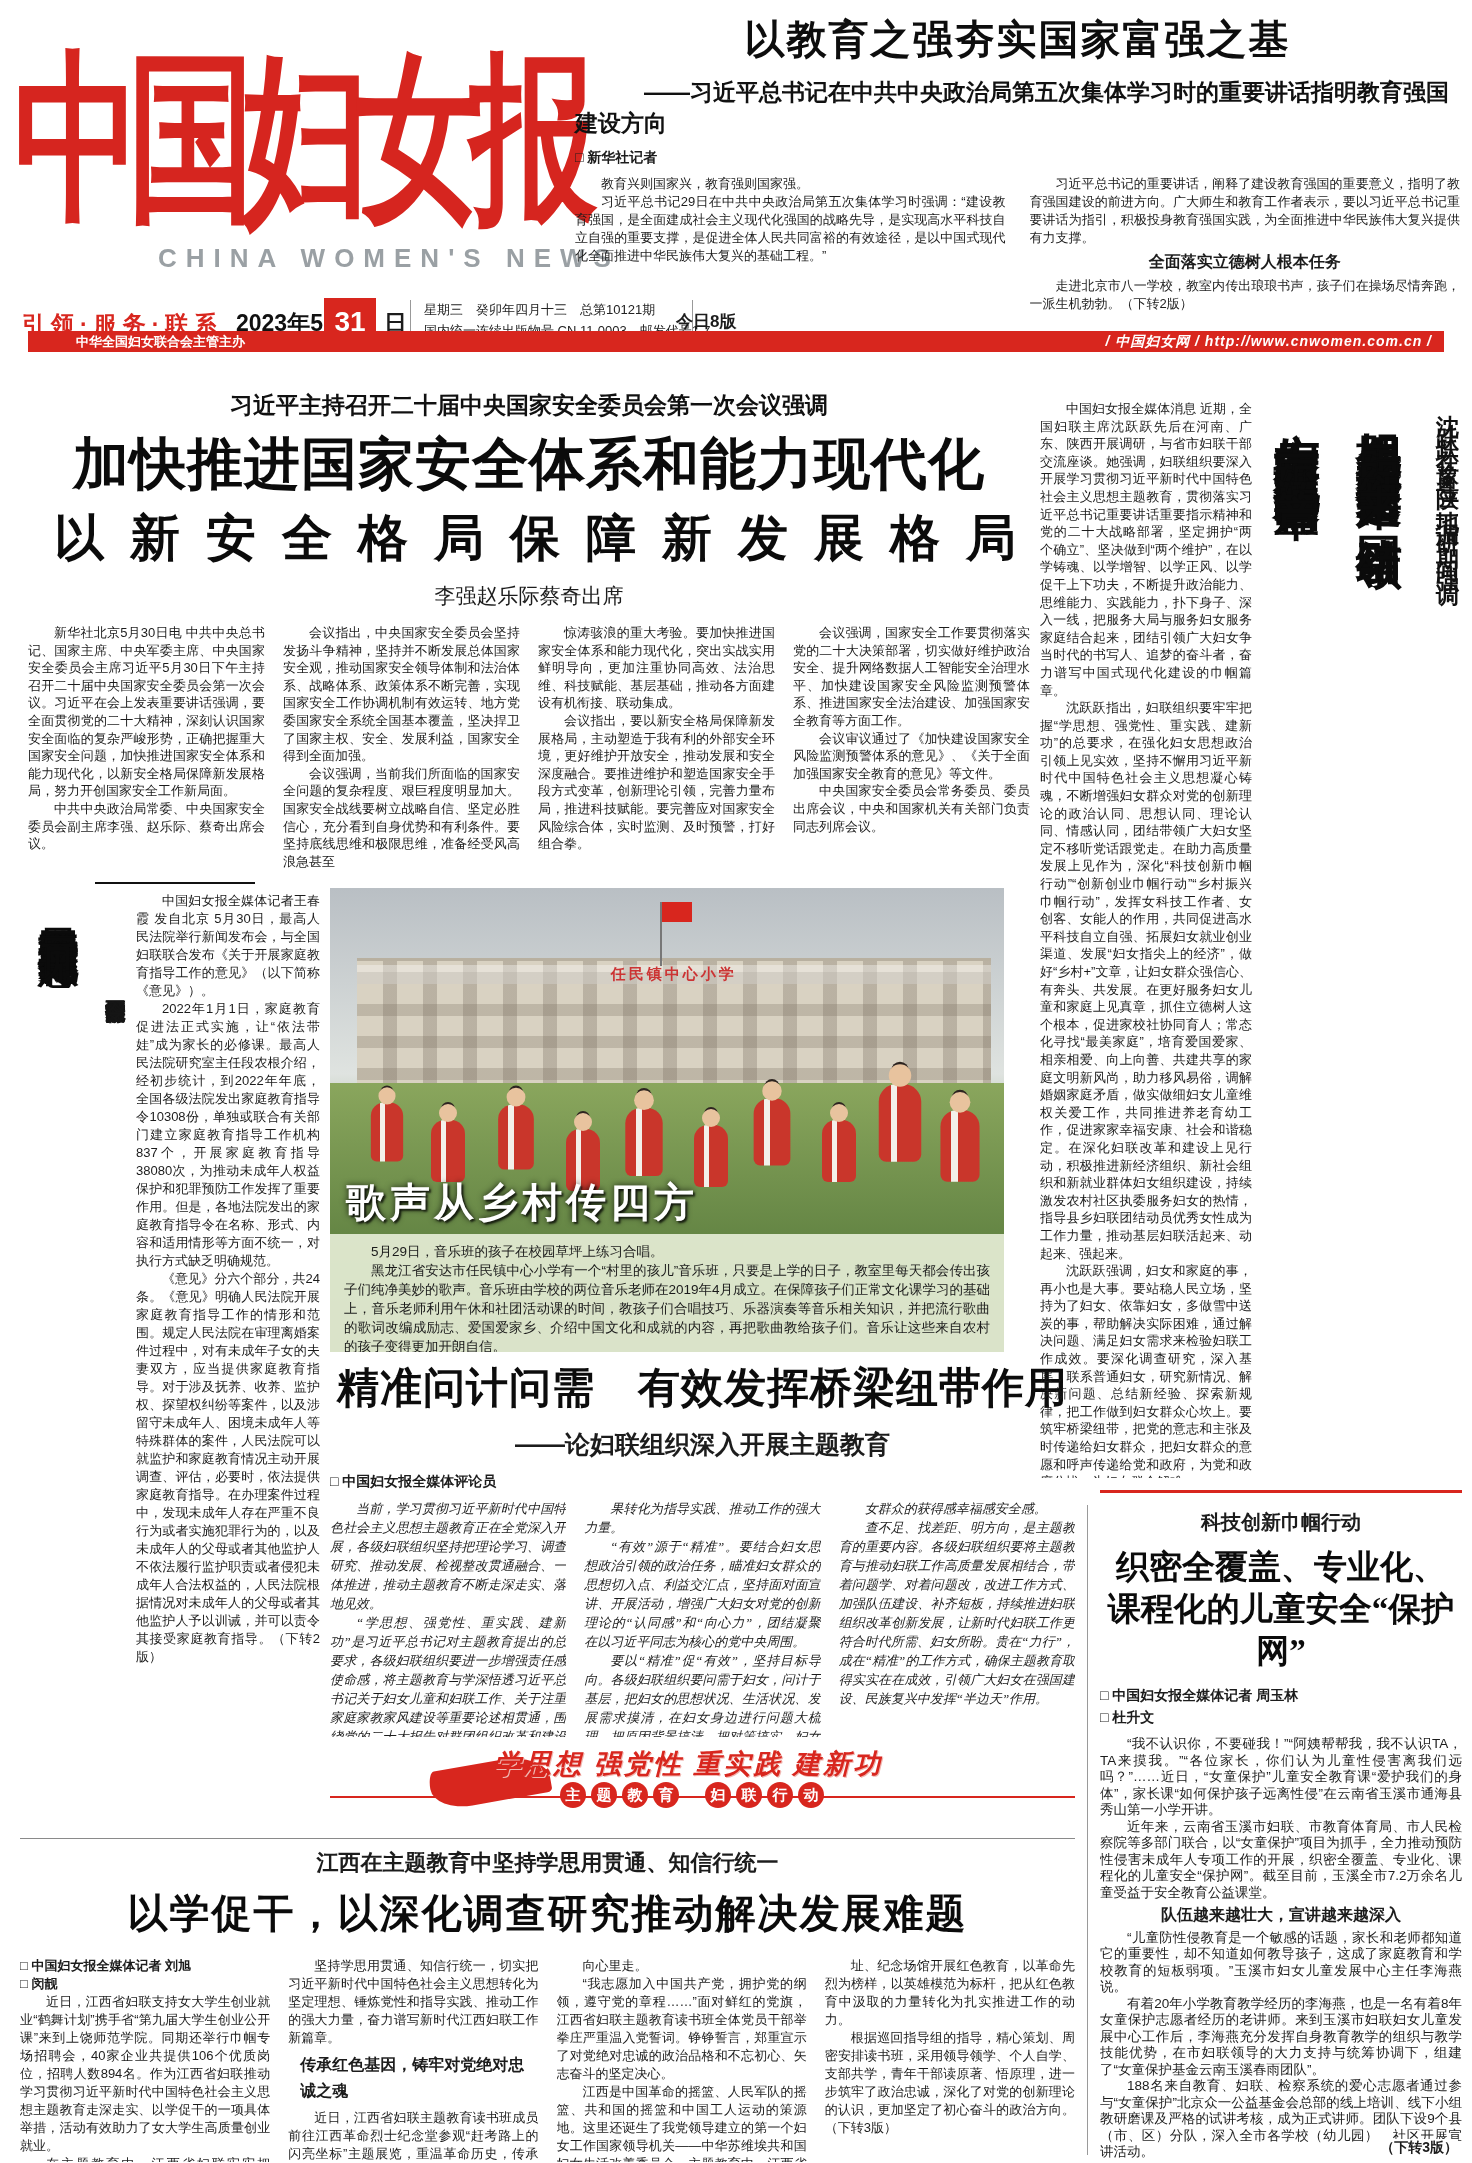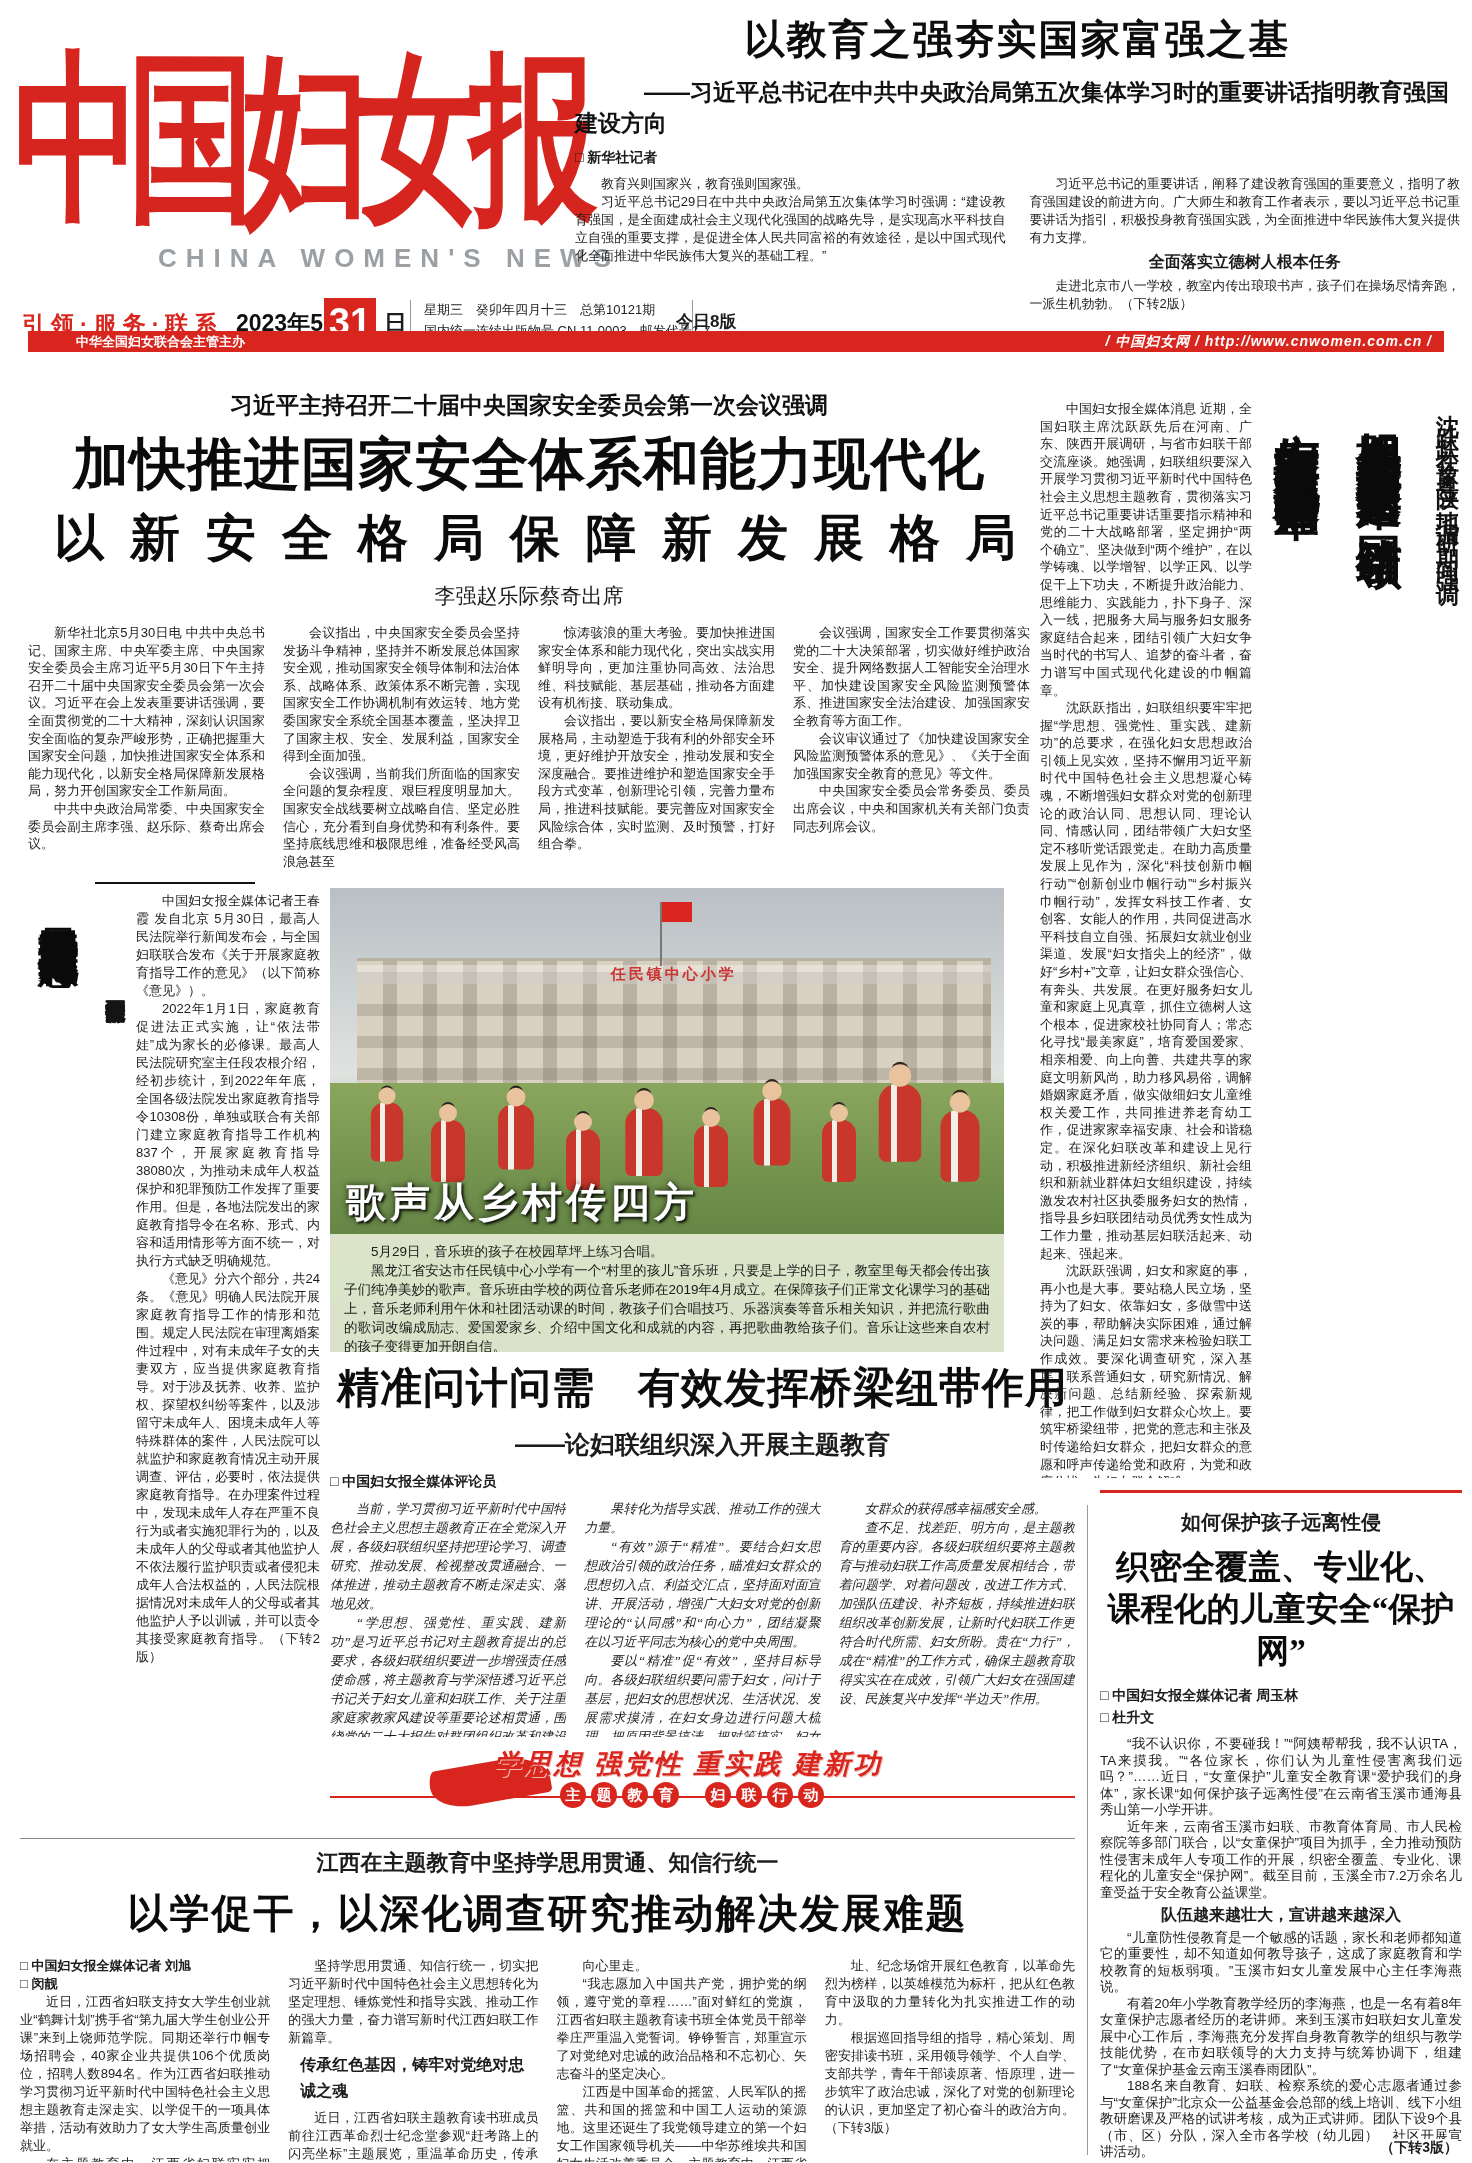--- a/index.html
+++ b/index.html
@@ -11,21 +11,21 @@
 
   
   .logo{left:14px;top:2px;width:560px;height:238px;color:#d6251f;
         font-family:"Liberation Serif","DejaVu Serif",serif;font-weight:900;
         font-size:138px;line-height:210px;letter-spacing:-14px;white-space:nowrap;
         transform:scaleY(1.32) scaleX(.92);transform-origin:top left;}
   .logo-en{left:158px;top:243px;font-size:26px;letter-spacing:9px;color:#9aa0a4;font-weight:bold;}
   .slogan{left:22px;top:309px;font-size:23px;font-weight:bold;color:var(--red);letter-spacing:6px;}
   .date-main{left:236px;top:308px;font-size:23px;font-weight:bold;color:#111;}
   .day-box{left:324px;top:298px;width:52px;height:48px;background:var(--red);color:#fff;
-           font-size:38px;font-weight:900;text-align:center;line-height:48px;}
+           font-size:28px;font-weight:900;text-align:center;line-height:48px;}
   .day-suffix{left:384px;top:308px;font-size:23px;font-weight:bold;}
   .vline{width:0;border-left:1px solid #999;}
   .issue-info{left:424px;top:299px;font-size:13px;line-height:21px;color:#222;white-space:nowrap;}
   .pages-today{left:676px;top:310px;font-size:17px;font-weight:bold;}
   .red-bar{left:28px;top:331px;width:1416px;height:21px;background:var(--red);color:#fff;}
   .red-bar .org{position:absolute;left:48px;top:0;font-size:13px;font-weight:bold;line-height:21px;}
   .red-bar .site{position:absolute;right:12px;top:0;font-size:14px;font-style:italic;
                  font-weight:bold;line-height:21px;letter-spacing:1px;}
 
   
@@ -285,21 +285,21 @@
       <p>中国妇女报全媒体消息 近期，全国妇联主席沈跃跃先后在河南、广东、陕西开展调研，与省市妇联干部交流座谈。她强调，妇联组织要深入开展学习贯彻习近平新时代中国特色社会主义思想主题教育，贯彻落实习近平总书记重要讲话重要指示精神和党的二十大战略部署，坚定拥护“两个确立”、坚决做到“两个维护”，在以学铸魂、以学增智、以学正风、以学促干上下功夫，不断提升政治能力、思维能力、实践能力，扑下身子、深入一线，把服务大局与服务妇女服务家庭结合起来，团结引领广大妇女争当时代的书写人、追梦的奋斗者，奋力谱写中国式现代化建设的巾帼篇章。</p>
       <p>沈跃跃指出，妇联组织要牢牢把握“学思想、强党性、重实践、建新功”的总要求，在强化妇女思想政治引领上见实效，坚持不懈用习近平新时代中国特色社会主义思想凝心铸魂，不断增强妇女群众对党的创新理论的政治认同、思想认同、理论认同、情感认同，团结带领广大妇女坚定不移听党话跟党走。在助力高质量发展上见作为，深化“科技创新巾帼行动”“创新创业巾帼行动”“乡村振兴巾帼行动”，发挥女科技工作者、女创客、女能人的作用，共同促进高水平科技自立自强、拓展妇女就业创业渠道、发展“妇女指尖上的经济”，做好“乡村+”文章，让妇女群众强信心、有奔头、共发展。在更好服务妇女儿童和家庭上见真章，抓住立德树人这个根本，促进家校社协同育人；常态化寻找“最美家庭”，培育爱国爱家、相亲相爱、向上向善、共建共享的家庭文明新风尚，助力移风易俗，调解婚姻家庭矛盾，做实做细妇女儿童维权关爱工作，共同推进养老育幼工作，促进家家幸福安康、社会和谐稳定。在深化妇联改革和建设上见行动，积极推进新经济组织、新社会组织和新就业群体妇女组织建设，持续激发农村社区执委服务妇女的热情，指导县乡妇联团结动员优秀女性成为工作力量，推动基层妇联活起来、动起来、强起来。</p>
       <p>沈跃跃强调，妇女和家庭的事，再小也是大事。要站稳人民立场，坚持为了妇女、依靠妇女，多做雪中送炭的事，帮助解决实际困难，通过解决问题、满足妇女需求来检验妇联工作成效。要深化调查研究，深入基层，联系普通妇女，研究新情况、解决新问题、总结新经验、探索新规律，把工作做到妇女群众心坎上。要筑牢桥梁纽带，把党的意志和主张及时传递给妇女群众，把妇女群众的意愿和呼声传递给党和政府，为党和政府分忧，为妇女群众解难。</p>
     </div>
   <div class="abs v-text shen-colB serif">广大妇女奋力谱写中国式现代化建设的巾帼篇章</div>
   <div class="abs v-text shen-colA serif">把服务大局与服务妇女服务家庭结合起来　团结引领</div>
   <div class="abs v-text shen-kicker">沈跃跃在豫粤陕三地调研期间强调</div>
 
   <div class="abs yun">
     <div class="yun-rule"></div>
-    <div class="yun-kicker">如何保护孩子远离性侵</div>
+    <div class="yun-kicker">科技创新巾帼行动</div>
     <div class="yun-h serif">织密全覆盖、专业化、课程化的儿童安全“保护网”</div>
     <div class="yun-byline byline">
       <div>□ 中国妇女报全媒体记者 周玉林</div>
       <div>□ 杜升文</div>
     </div>
     <div class="yun-body">
         <p>“我不认识你，不要碰我！”“阿姨帮帮我，我不认识TA，TA来摸我。”“各位家长，你们认为儿童性侵害离我们远吗？”……近日，“女童保护”儿童安全教育课“爱护我们的身体”，家长课“如何保护孩子远离性侵”在云南省玉溪市通海县秀山第一小学开讲。</p>
         <p>近年来，云南省玉溪市妇联、市教育体育局、市人民检察院等多部门联合，以“女童保护”项目为抓手，全力推动预防性侵害未成年人专项工作的开展，织密全覆盖、专业化、课程化的儿童安全“保护网”。截至目前，玉溪全市7.2万余名儿童受益于安全教育公益课堂。</p>
         <p class="subhead">队伍越来越壮大，宣讲越来越深入</p>
         <p>“儿童防性侵教育是一个敏感的话题，家长和老师都知道它的重要性，却不知道如何教导孩子，这成了家庭教育和学校教育的短板弱项。”玉溪市妇女儿童发展中心主任李海燕说。</p>

